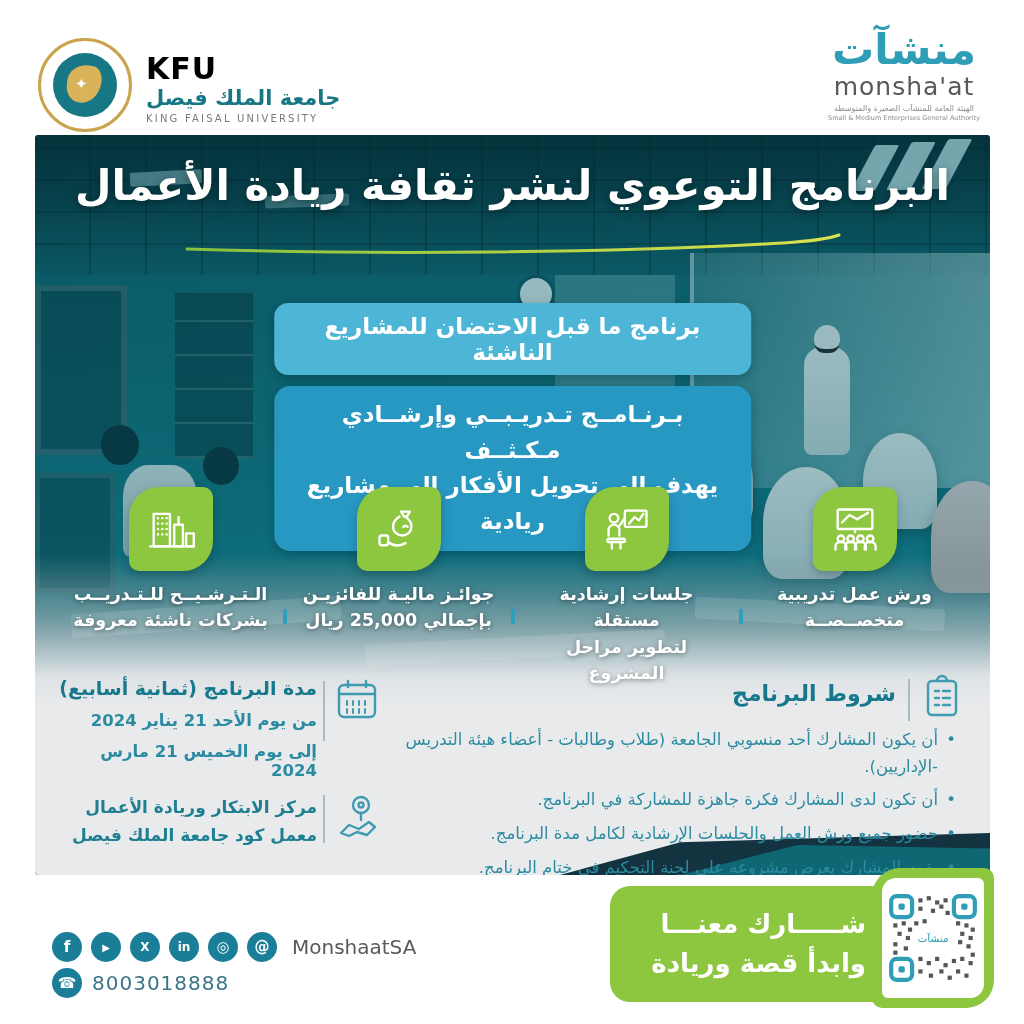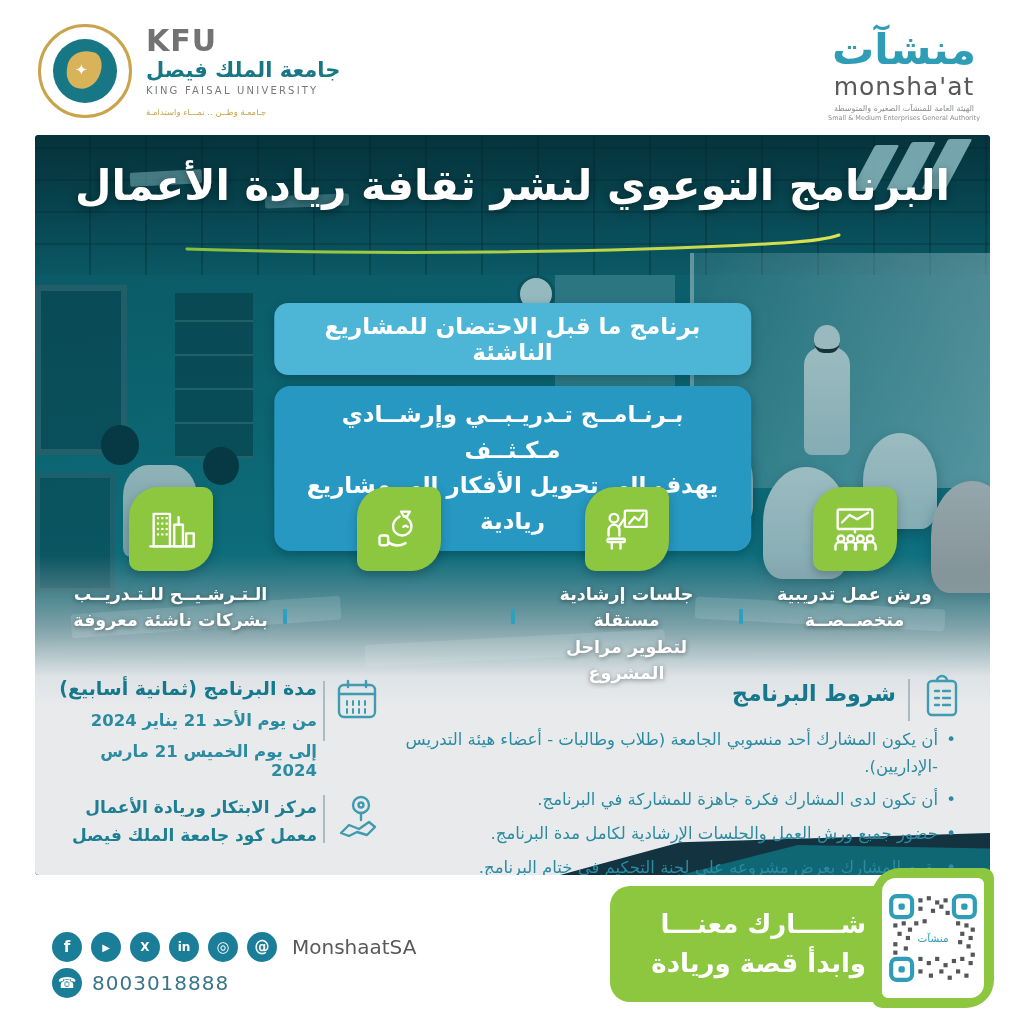--- a/index.html
+++ b/index.html
@@ -8,21 +8,21 @@
 
   
   .kfu { position:absolute; left:38px; top:24px; display:flex; align-items:center; gap:14px; }
   .kfu-seal { width:94px; height:94px; border-radius:50%; background:#fff; border:3px solid #c9a44c;
               display:flex; align-items:center; justify-content:center; }
   .kfu-seal-inner { width:64px; height:64px; border-radius:50%; background:#177785; position:relative; overflow:hidden; }
   .kfu-map { position:absolute; left:14px; top:12px; width:34px; height:38px; background:#d8b35a;
              border-radius:58% 30% 55% 40% / 45% 40% 60% 45%; transform:rotate(8deg); }
   .kfu-star { position:absolute; left:22px; top:22px; color:#fff; font-size:15px; }
   .kfu-text { line-height:1.1; }
-  .kfu-acronym { color:#737373; font-size:30px; font-weight:bold; letter-spacing:1px; }
+  .kfu-acronym { color:#000000; font-size:30px; font-weight:bold; letter-spacing:1px;margin-top:28px; }
   .kfu-ar { color:#177785; font-size:21px; font-weight:bold; margin-top:2px; }
   .kfu-en { color:#77797c; font-size:10px; letter-spacing:2.2px; margin-top:3px; }
   .kfu-tag { color:#c9a44c; font-size:8.5px; margin-top:12px; letter-spacing:1px; }
 
   .monshaat { position:absolute; right:30px; top:28px; width:180px; text-align:center; line-height:1.05; }
   .monshaat-ar { color:#2f9db5; font-size:42px; font-weight:bold; }
   .monshaat-en { color:#58595b; font-size:25px; letter-spacing:1px; margin-top:2px; }
   .monshaat-sub-ar { color:#8a8c8e; font-size:8px; margin-top:5px; }
   .monshaat-sub-en { color:#8a8c8e; font-size:6.5px; margin-top:1px; }
 
@@ -276,20 +276,24 @@
       <div class="feat-sep"></div>
       <div class="feature">
         <div class="tile">
           <svg width="52" height="52" viewBox="0 0 48 48" fill="none" stroke="#fff" stroke-width="2.2" stroke-linecap="round" stroke-linejoin="round">
             <path d="M26,8 h8 l-2.5,4.5 h-3 z"></path>
             <path d="M24.5,12.5 c-4,2.5 -6,6 -6,9.5 a8.5,8 0 0 0 17,0 c0,-3.5 -2,-7 -6,-9.5"></path>
             <path d="M28,22 q2,-2 4,0"></path>
             <rect x="6" y="30" width="8" height="9" rx="2"></rect>
             <path d="M14,36 q7,6 16,1"></path>
           </svg>
+        </div>
+        <div class="caption">
+          <div>جوائـز ماليـة للفائزيـن</div>
+          <div>بإجمالي 25,000 ريال</div>
         </div>
       </div>
       <div class="feat-sep"></div>
       <div class="feature">
         <div class="tile">
           <svg width="52" height="52" viewBox="0 0 48 48" fill="none" stroke="#fff" stroke-width="2.2" stroke-linecap="round" stroke-linejoin="round">
             <rect x="8" y="10" width="15" height="30"></rect>
             <g fill="#fff" stroke="none">
               <rect x="11" y="13" width="2" height="2"></rect>
                 <rect x="15" y="13" width="2" height="2"></rect>

